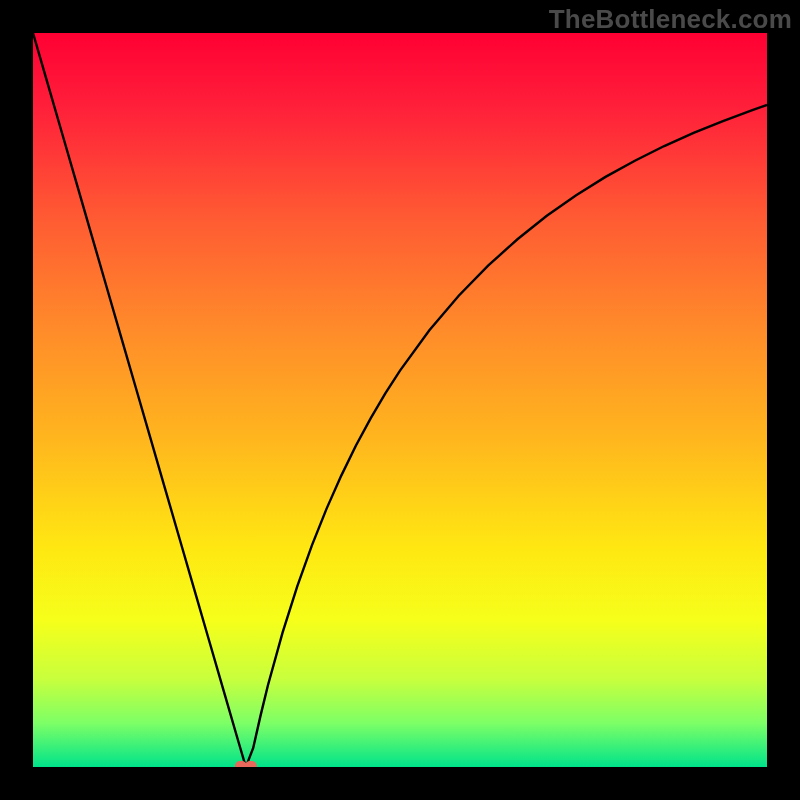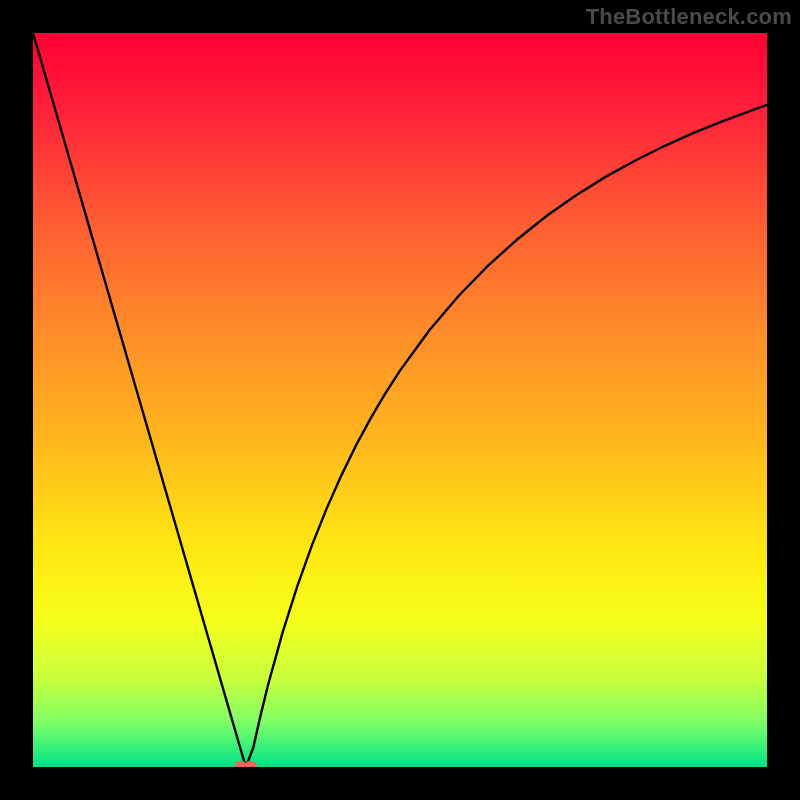--- a/index.html
+++ b/index.html
@@ -14,21 +14,21 @@
     position: relative;
     width: 800px;
     height: 800px;
     background: #000;
   }
   .watermark {
     position: absolute;
     top: 4px;
     right: 8px;
     color: #4a4a4a;
-    font-size: 22px;
+    font-size: 26px;
     font-weight: 600;
     z-index: 5;
     letter-spacing: 0.2px;
   }
   .plot-area {
     position: absolute;
     left: 33px;
     top: 33px;
     width: 734px;
     height: 734px;

